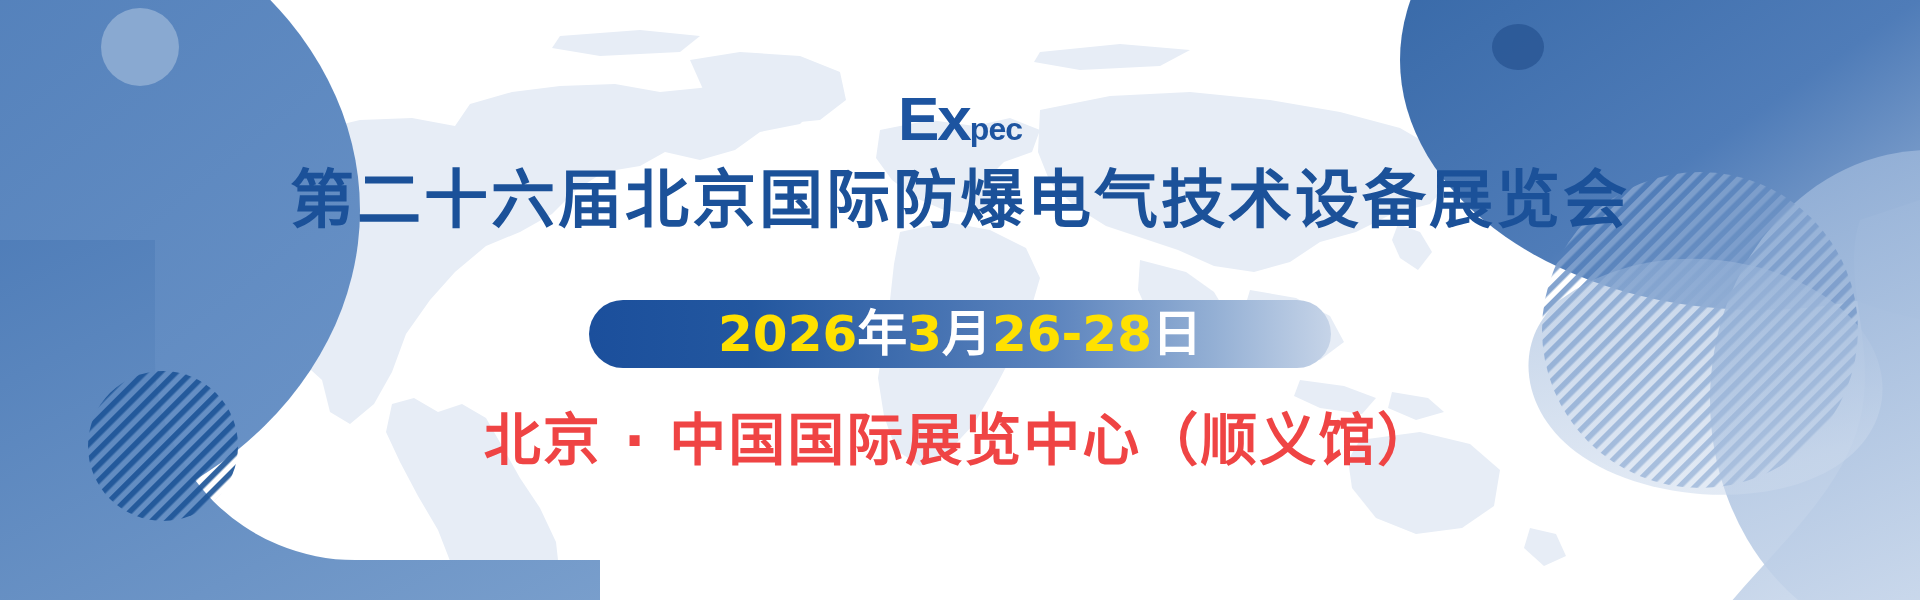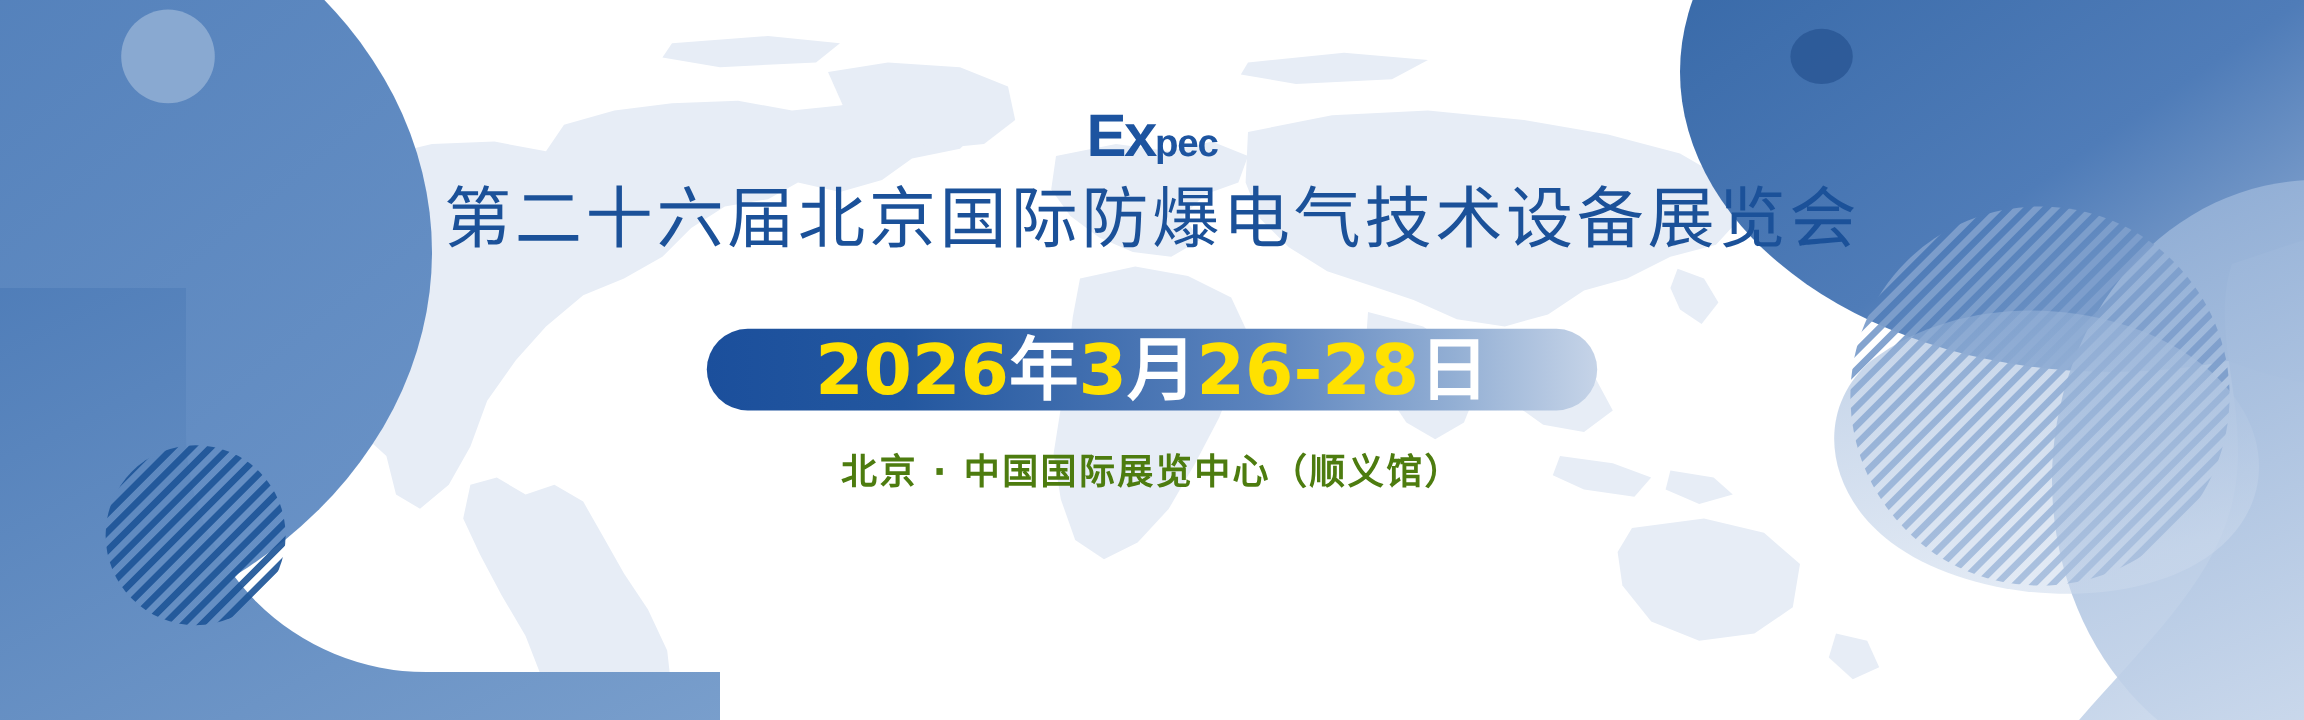--- a/index.html
+++ b/index.html
@@ -30,59 +30,59 @@
   
   #logo{
     margin-top:88px;
     line-height:1;
     color:#1d54a0;
     white-space:nowrap;
     letter-spacing:-1px;
     font-weight:bold;
     font-family:"Liberation Sans","DejaVu Sans",sans-serif;
   }
-  #logo .big{font-size:50px;font-weight:bold;letter-spacing:-2px;}
+  #logo .big{font-size:62px;font-weight:bold;letter-spacing:-2px;}
   #logo .small{font-size:32px;font-weight:bold;letter-spacing:-1px;}
 
   
   #title{
     margin-top:16px;
-    font-size:56px;
-    font-weight:normal;
+    font-size:64px;
+    font-weight:bold;
     color:#1b5199;
     letter-spacing:3px;
     white-space:nowrap;
     line-height:1.08;
     font-family:"DejaVu Sans","Liberation Sans",sans-serif;
   }
 
   
   #date-pill{
     margin-top:22px;
     height:68px;
     min-width:742px;
     border-radius:40px;
     background:linear-gradient(90deg,#1b4f9c 0%,#23579f 22%,#5b83bd 62%,#93afd4 84%,#c6d4e8 100%);
     display:flex;align-items:center;justify-content:center;
     padding:0 46px;box-sizing:border-box;
   }
   #date-text{
-    font-size:58px;font-weight:bold;letter-spacing:0px;white-space:nowrap;
+    font-size:50px;font-weight:bold;letter-spacing:0px;white-space:nowrap;
     line-height:1;
     font-family:"DejaVu Sans","Liberation Sans",sans-serif;
   }
   #date-text .num{color:#ffe100;}
   #date-text .cn{color:#ffffff;}
 
   
   #venue{
     margin-top:26px;
-    font-size:30px;
+    font-size:57px;
     font-weight:bold;
-    color:#4d7c0f;
+    color:#ef4444;
     letter-spacing:2px;
     white-space:nowrap;
     font-family:"DejaVu Sans","Liberation Sans",sans-serif;
   }
 </style>
 </head>
 <body>
 
 <div id="banner">
 

